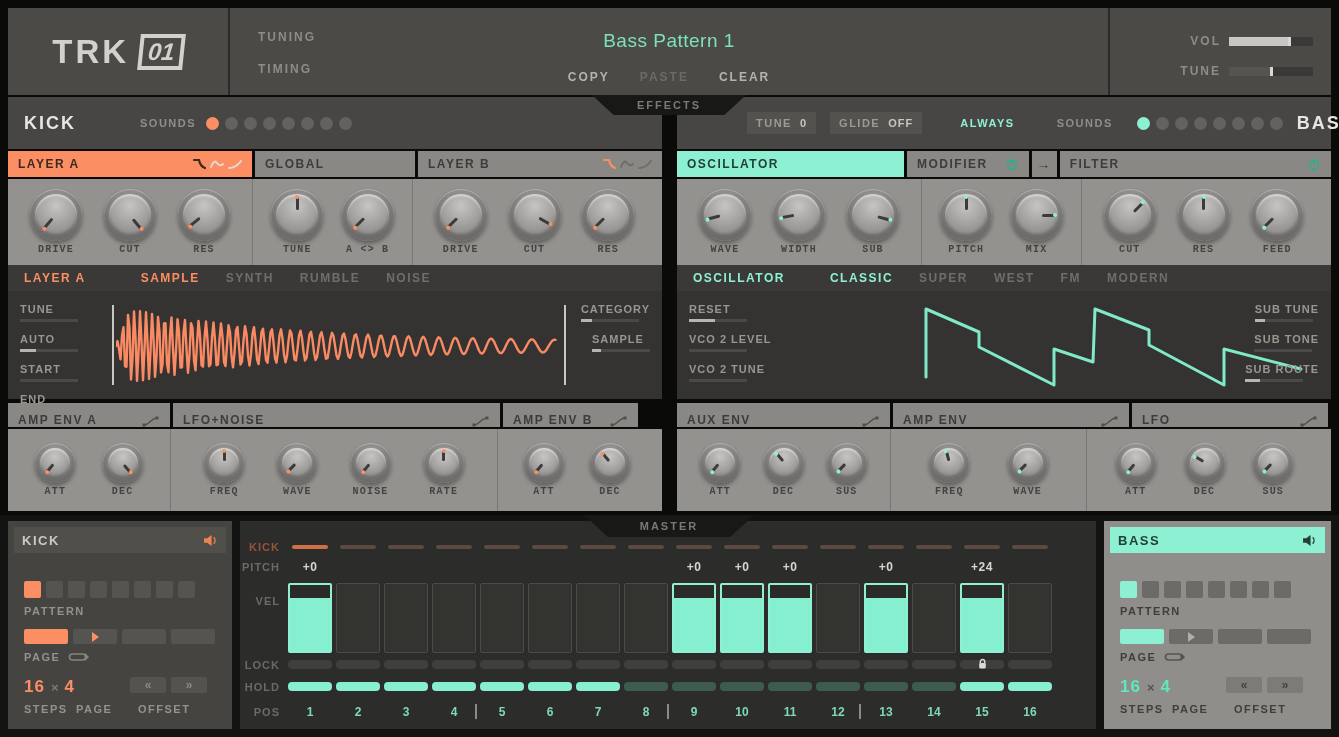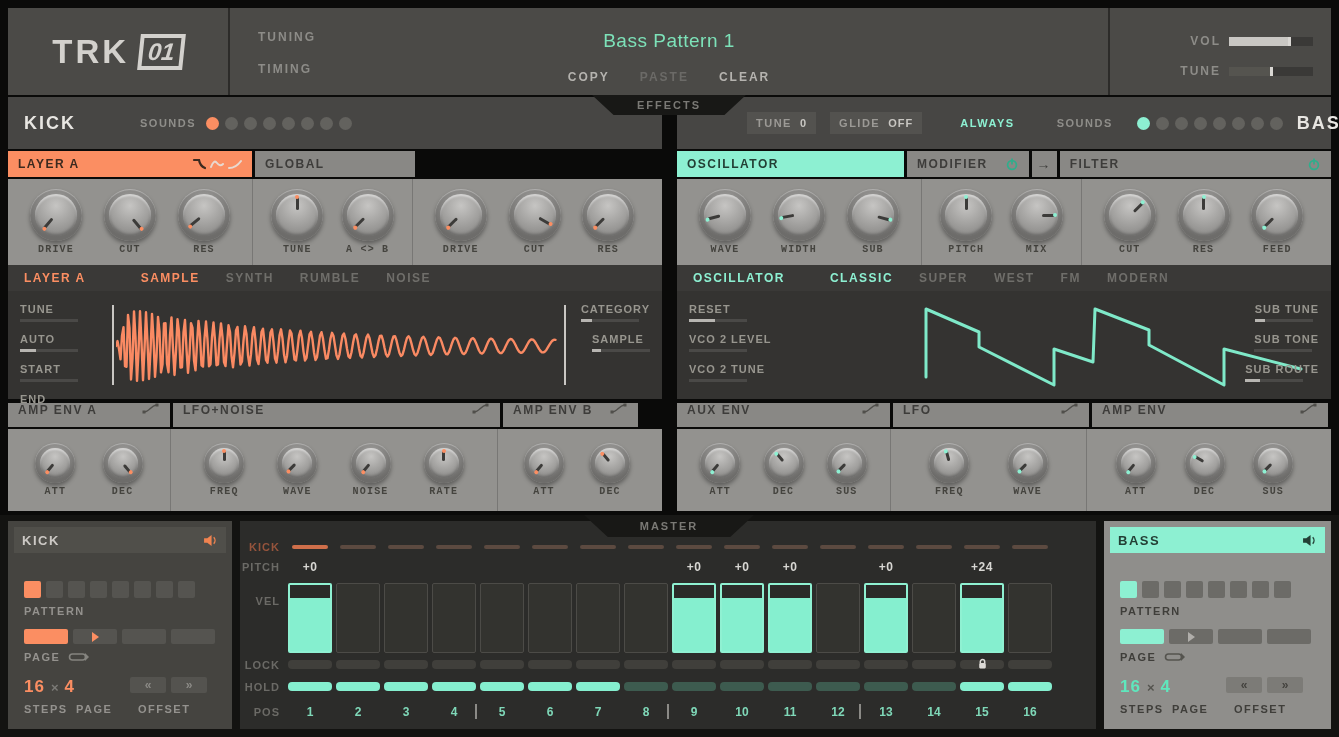--- a/index.html
+++ b/index.html
@@ -72,21 +72,21 @@
   .param-col{position:absolute;top:8px;display:flex;flex-direction:column;gap:7px;}
   .param-col.left{left:12px;align-items:flex-start;}
   .param-col.right{right:12px;align-items:flex-end;}
   .plabel{font-size:11px;font-weight:bold;letter-spacing:1px;color:#98968f;}
   .ptrack{display:block;width:58px;height:3px;background:#4a4947;margin-top:2px;position:relative;}
   .pfill{position:absolute;top:0;bottom:0;left:0;background:#b7b5b1;}
   .wave{position:absolute;top:0;}
   .marker{position:absolute;top:14px;width:2px;height:80px;background:#c9c7c3;}
 
   .envheadrow{height:24px;display:flex;gap:3px;margin-bottom:2px;}
-  .envhead{background:#898885;display:flex;align-items:flex-start;padding:0 10px;}
+  .envhead{background:#898885;display:flex;align-items:flex-end;padding:0 10px;}
   .envtitle{font-size:12px;font-weight:bold;letter-spacing:1.5px;color:#3d3c3a;flex:1;}
   .envknobs{height:82px;background:#93928f;display:flex;}
 
   
   #bottomstrip{position:absolute;left:0;top:515px;width:1339px;height:222px;background:#131311;}
   .side-panel{position:absolute;top:6px;height:208px;}
   #kick-bottom{left:8px;width:224px;background:#454440;}
   #bass-bottom{left:1104px;width:227px;background:#8f8e8b;}
   .sp-header{position:absolute;left:6px;right:6px;top:6px;height:26px;display:flex;align-items:center;padding:0 8px;}
   #kick-bottom .sp-header{background:#504f4a;}
@@ -206,20 +206,35 @@
               <path d="M1 9 Q4 1 7 5 T13 6" fill="none" stroke="#e8d9d0" stroke-width="2" stroke-linecap="round"></path>
             </svg>
           <svg width="14" height="12" viewBox="0 0 14 12">
               <path d="M1 10 Q8 10 13 3" fill="none" stroke="#e8d9d0" stroke-width="2" stroke-linecap="round"></path>
             </svg>
         </span>
       </div>
       <div class="tab" style="width:160px">
           <span>GLOBAL</span>
         </div>
+      <div class="tab" style="width:244px">
+        <span>LAYER B</span>
+          <span class="sp"></span>
+        <span class="tab-icons">
+          <svg width="14" height="12" viewBox="0 0 14 12">
+              <path d="M2 2 H7 Q8 8 13 10" fill="none" stroke="#fb8e62" stroke-width="2.2" stroke-linecap="round"></path>
+            </svg>
+          <svg width="14" height="12" viewBox="0 0 14 12">
+              <path d="M1 9 Q4 1 7 5 T13 6" fill="none" stroke="#6f6e6a" stroke-width="2" stroke-linecap="round"></path>
+            </svg>
+          <svg width="14" height="12" viewBox="0 0 14 12">
+              <path d="M1 10 Q8 10 13 3" fill="none" stroke="#6f6e6a" stroke-width="2" stroke-linecap="round"></path>
+            </svg>
+        </span>
+      </div>
     </div>
     <div class="prow knobstrip" id="kick-knobs">
         <div class="kgroup" style="width: 244px;">
           <div class="knob-cell">
             <div class="knob lg" style="--acc: #fb8e62;">
               <div class="face"></div>
               <div class="pointer" style="transform: rotate(-140deg);"></div>
             </div>
             <div class="knob-label">DRIVE</div>
           </div>
@@ -557,30 +572,30 @@
     </div>
     <div class="prow envheadrow" id="bass-envhead">
         <div class="envhead" style="width: 213px;">
           <span class="envtitle">AUX ENV</span>
           <svg width="18" height="11" viewBox="0 0 18 11">
             <path d="M2 9 C7 9 9 3 14 2" fill="none" stroke="#504f4b" stroke-width="1.4"></path>
             <rect x="0.5" y="7.5" width="3" height="3" fill="#504f4b"></rect>
             <rect x="13.5" y="0.5" width="3" height="3" fill="#504f4b"></rect>
           </svg>
         </div>
-        <div class="envhead" style="width: 196px;">
-          <span class="envtitle">LFO</span>
+        <div class="envhead" style="width: 236px;">
+          <span class="envtitle">AMP ENV</span>
           <svg width="18" height="11" viewBox="0 0 18 11">
             <path d="M2 9 C7 9 9 3 14 2" fill="none" stroke="#504f4b" stroke-width="1.4"></path>
             <rect x="0.5" y="7.5" width="3" height="3" fill="#504f4b"></rect>
             <rect x="13.5" y="0.5" width="3" height="3" fill="#504f4b"></rect>
           </svg>
         </div>
-        <div class="envhead" style="width: 236px;">
-          <span class="envtitle">AMP ENV</span>
+        <div class="envhead" style="width: 196px;">
+          <span class="envtitle">LFO</span>
           <svg width="18" height="11" viewBox="0 0 18 11">
             <path d="M2 9 C7 9 9 3 14 2" fill="none" stroke="#504f4b" stroke-width="1.4"></path>
             <rect x="0.5" y="7.5" width="3" height="3" fill="#504f4b"></rect>
             <rect x="13.5" y="0.5" width="3" height="3" fill="#504f4b"></rect>
           </svg>
         </div>
       </div>
     <div class="prow envknobs" id="bass-envknobs">
         <div class="kgroup" style="width: 213px;">
           <div class="knob-cell">

